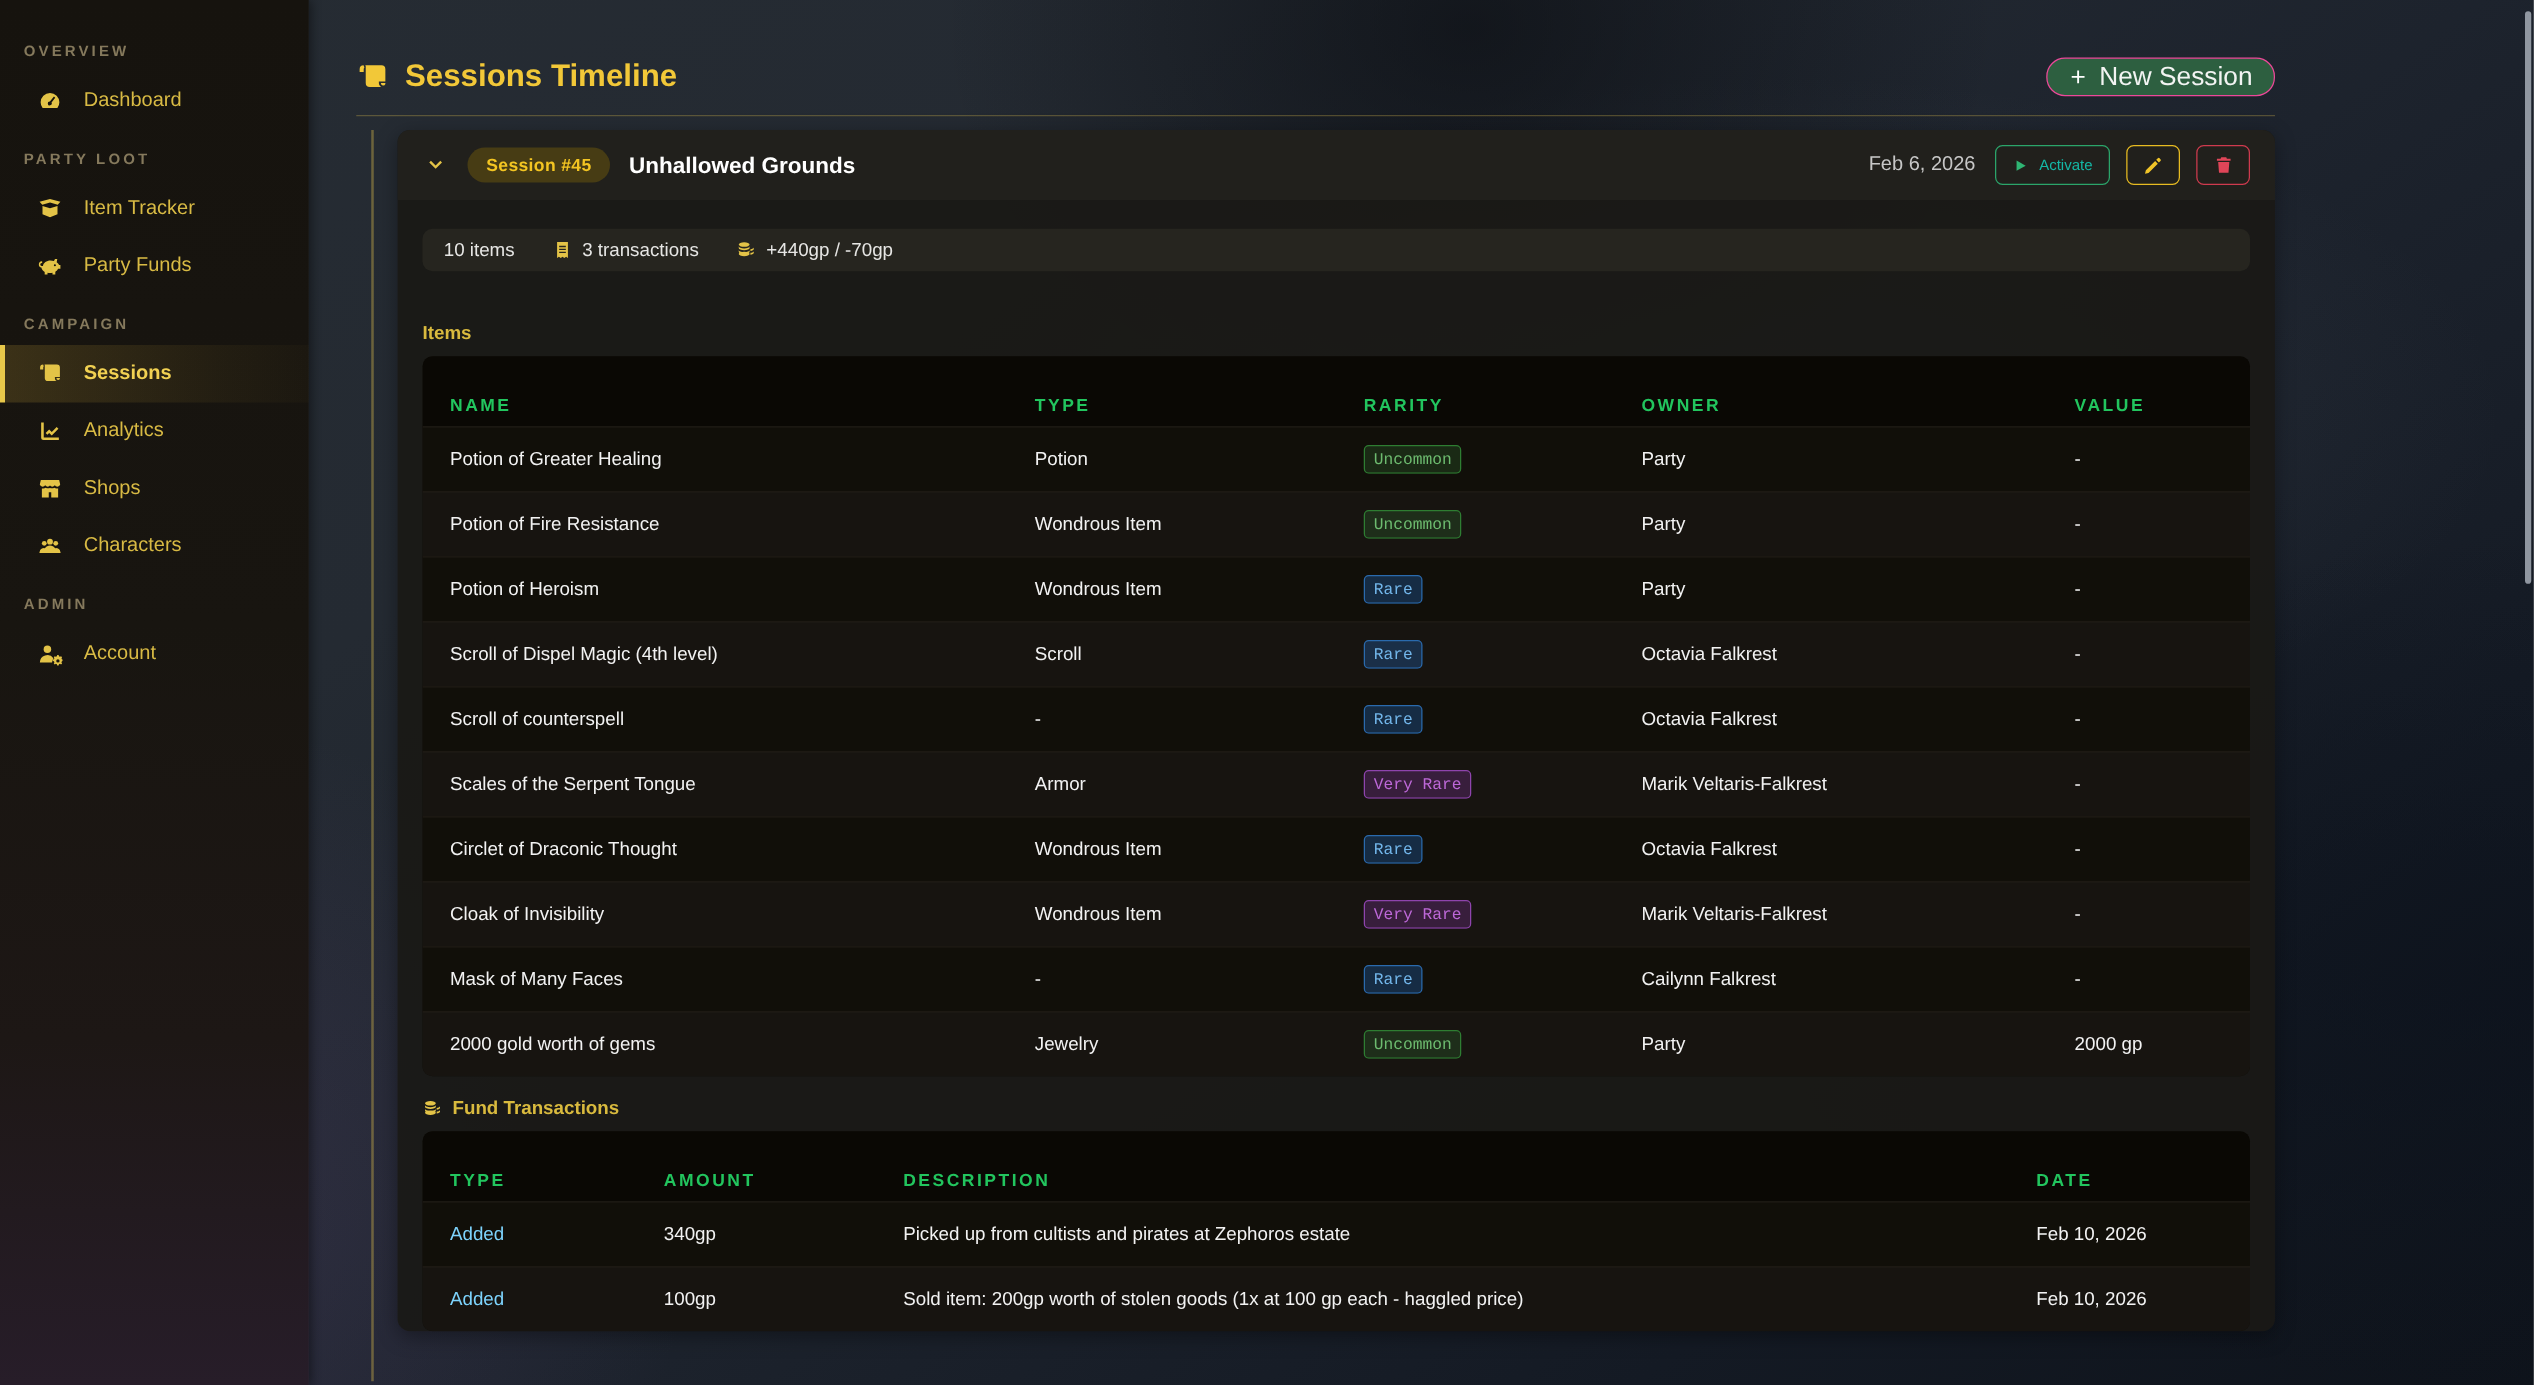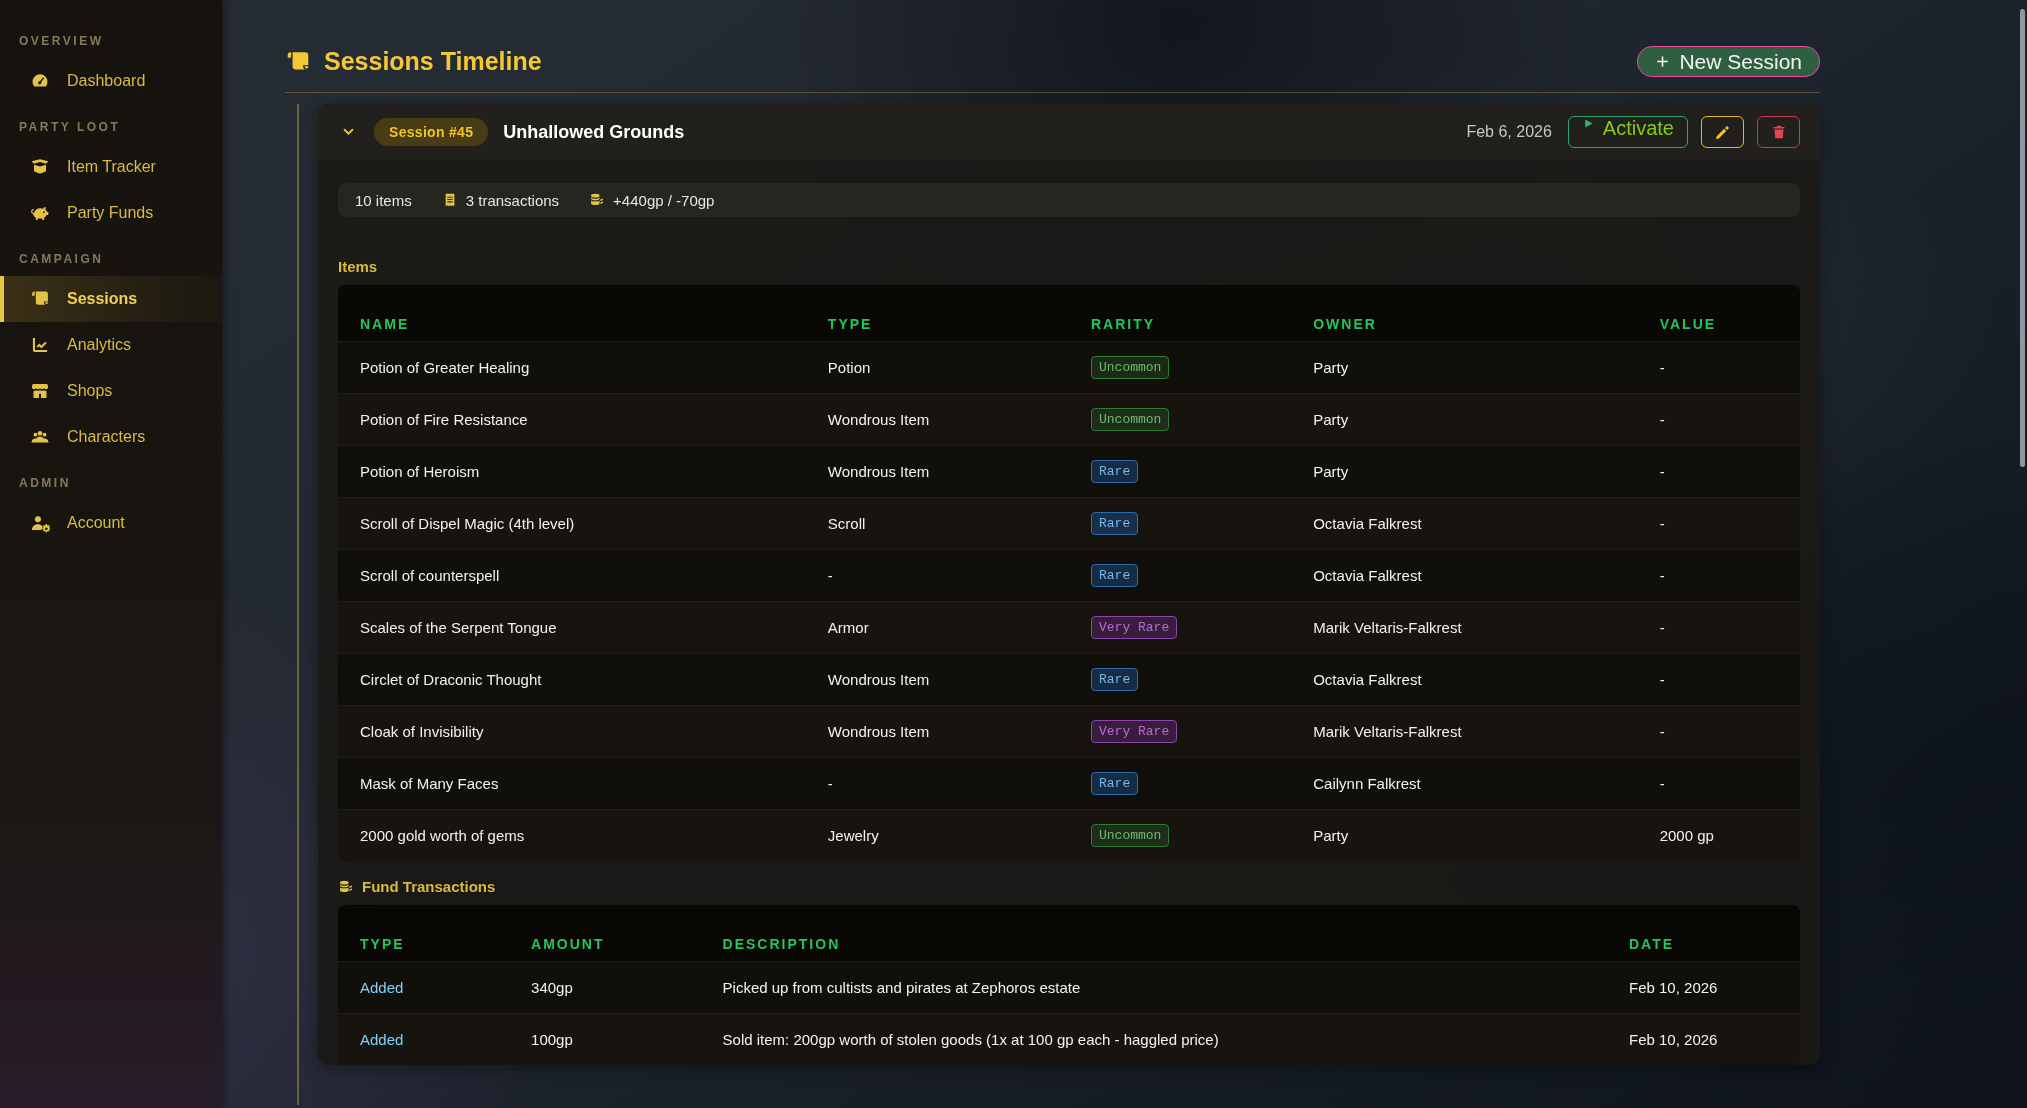--- a/index.html
+++ b/index.html
@@ -11,21 +11,21 @@
       radial-gradient(ellipse 620px 480px at 58% 2%, rgba(8,10,14,0.60), transparent 68%),
       radial-gradient(ellipse 900px 420px at 70% 30%, rgba(110,120,132,0.16), transparent 65%),
       radial-gradient(ellipse 700px 650px at 6% 88%, rgba(92,72,118,0.28), transparent 62%),
       radial-gradient(ellipse 900px 500px at 100% 70%, rgba(10,16,26,0.55), transparent 70%),
       linear-gradient(145deg, #262c33 0%, #242a32 28%, #1d232d 55%, #141a24 80%, #0e131b 100%);
     position: relative;
   }
 
   
   .sidebar {
-    position: absolute; left: 0; top: 0; width: 222px; height: 1108px;
+    position: absolute; left: 0; top: 0; width: 247px; height: 1108px;
     background: linear-gradient(180deg, #16130e 0%, #181510 45%, #1d1715 75%, #271d29 100%);
     box-shadow: 2px 0 8px rgba(0,0,0,0.45);
     padding-top: 18px;
     z-index: 5;
   }
   .nav-section-label {
     padding: 16px 20px 10px 19px;
     font-size: 12px; font-weight: bold; letter-spacing: 2.5px;
     color: #85795c;
   }
@@ -70,23 +70,23 @@
   .chevron-btn { background: none; border: none; cursor: pointer; display: flex; padding: 2px; }
   .chevron-btn svg { width: 17px; height: 17px; fill: #e3c347; }
   .session-badge {
     background: #473c14; color: #f3c522; font-size: 14px; font-weight: bold;
     padding: 6px 15px; border-radius: 15px; letter-spacing: 0.3px;
   }
   .session-title { color: #ffffff; font-size: 18px; font-weight: bold; }
   .card-header-right { margin-left: auto; display: flex; align-items: center; gap: 13px; }
   .session-date { color: #c7c7c7; font-size: 16px; margin-right: 3px; }
   .btn-activate {
-    display: flex; gap: 8px; background: transparent; cursor: pointer;
-    border: 1.5px solid #2ba56a; color: #84cc16; border-radius: 6px; padding: 0 13px; height: 32px;
-    font-size: 20px; font-family: inherit;
+    display: flex; align-items: center; gap: 8px; background: transparent; cursor: pointer;
+    border: 1.5px solid #2ba56a; color: #14b8a6; border-radius: 6px; padding: 0 13px; height: 32px;
+    font-size: 12px; font-family: inherit;
   }
   .btn-activate svg { width: 13px; height: 13px; fill: #2fb573; }
   .btn-icon {
     width: 43px; height: 32px; background: transparent; border-radius: 6px; cursor: pointer;
     display: flex; align-items: center; justify-content: center;
   }
   .btn-edit { border: 1.5px solid #e7bb21; }
   .btn-edit svg { width: 17px; height: 17px; fill: #f0c428; }
   .btn-delete { border: 1.5px solid #cf3a4e; }
   .btn-delete svg { width: 16px; height: 16px; fill: #e04558; }

